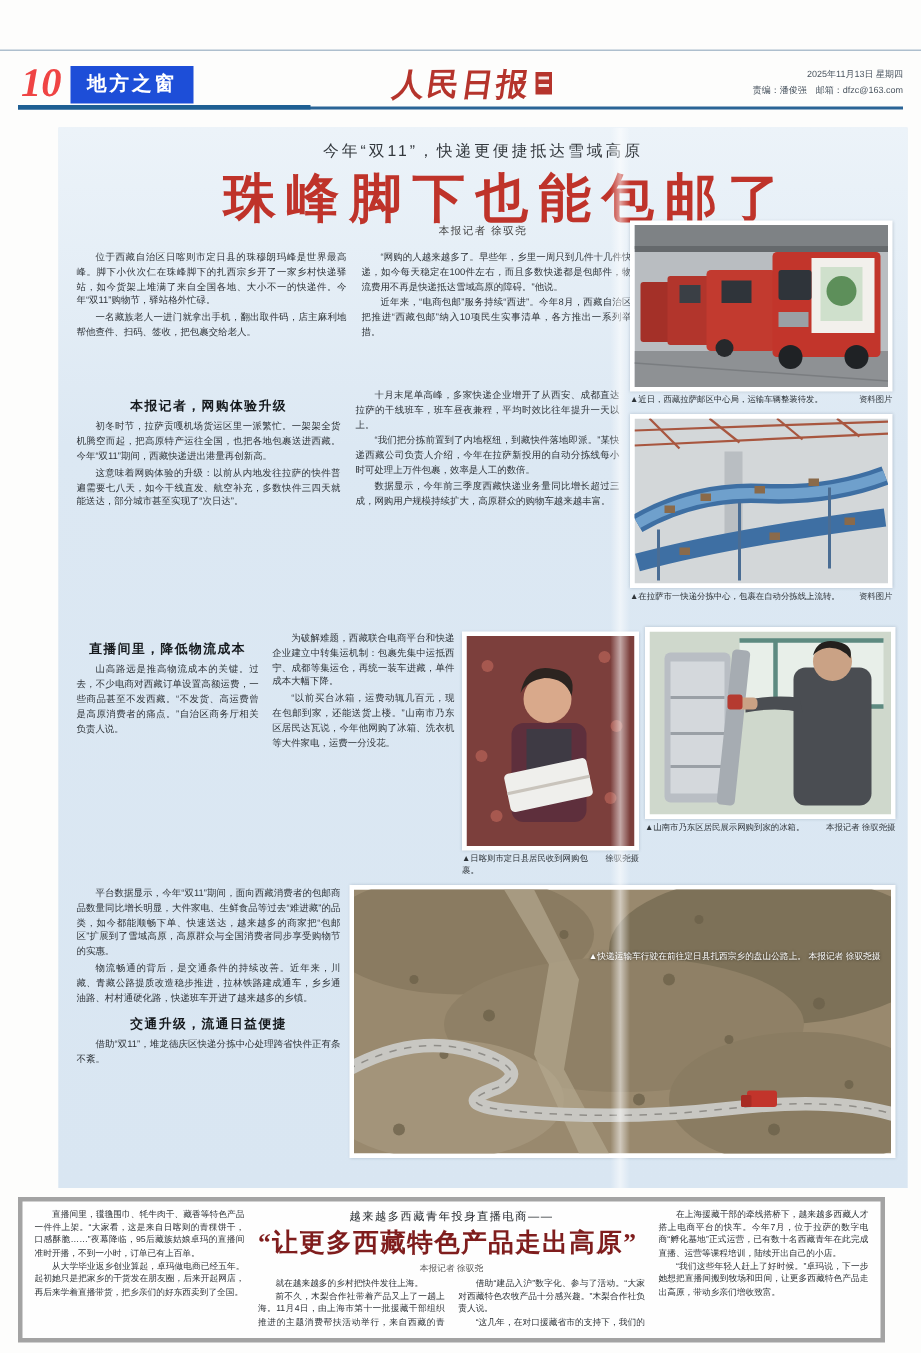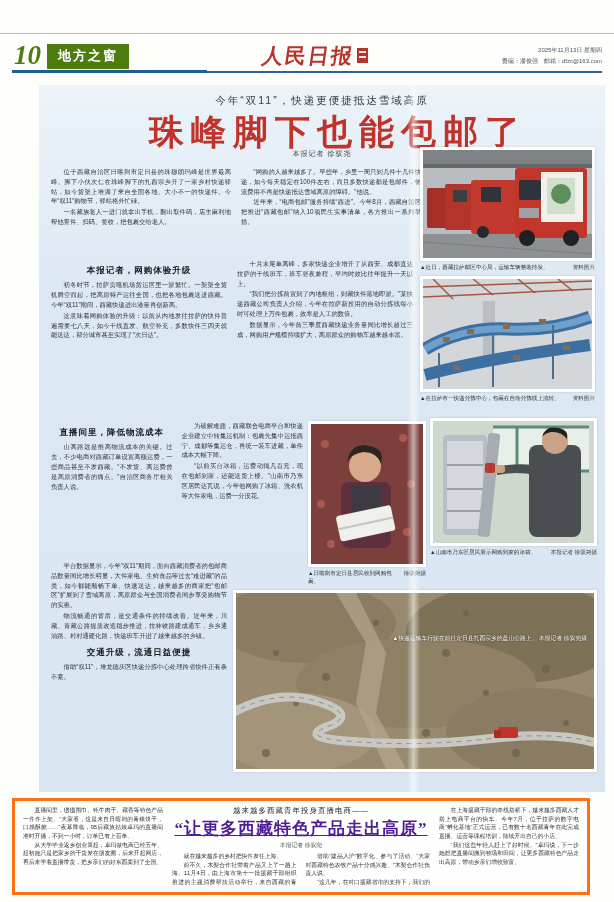--- a/index.html
+++ b/index.html
@@ -3,22 +3,22 @@
 <meta charset="utf-8">
 <style>
   * { margin:0; padding:0; box-sizing:border-box; }
   body { background:#ffffff; font-family:"Liberation Sans","DejaVu Sans",sans-serif; }
   .page { position:relative; width:614px; height:902px; background:#fdfdfc; overflow:hidden; }
 
   
   .top-hairline { position:absolute; top:33px; left:0; width:614px; height:1px; background:#aebfce; }
   .hdr { position:absolute; top:40px; left:14px; right:12px; height:31px; display:flex; align-items:center; justify-content:space-between; }
   .hdr-left { display:flex; align-items:flex-end; gap:6px; }
-  .pageno { font-family:"Liberation Serif","DejaVu Serif",serif; font-style:italic; font-weight:bold; font-size:27px; line-height:1; color:#4d7c0f; }
-  .secbox { background:#4d7c0f; color:#fff; font-weight:bold; font-size:13px; padding:3px 11px 4px; letter-spacing:2px; }
+  .pageno { font-family:"Liberation Serif","DejaVu Serif",serif; font-style:italic; font-weight:bold; font-size:27px; line-height:1; color:#ef4444; }
+  .secbox { background:#1d4ed8; color:#fff; font-weight:bold; font-size:13px; padding:3px 11px 4px; letter-spacing:2px; }
   .masthead { display:flex; align-items:center; gap:3px; }
   .masthead-name { font-family:"Liberation Serif","DejaVu Serif",serif; font-weight:bold; font-size:21px; color:#b5342c; transform:skewX(-8deg); letter-spacing:2px; }
   .seal { width:11px; height:15px; background:#b5342c; position:relative; }
   .seal::before, .seal::after { content:""; position:absolute; left:2px; right:2px; height:2px; background:#f6e9e7; }
   .seal::before { top:3px; } .seal::after { top:8px; }
   .hdr-right { text-align:right; font-size:6px; color:#4a5560; line-height:1.7; }
   .hdr-rule { position:absolute; top:71px; left:12px; right:12px; height:2px; background:#2a6496; }
   .hdr-rule-left { position:absolute; top:70px; left:12px; width:195px; height:3px; background:#1e5f93; }
 
   
@@ -32,21 +32,21 @@
   .mby { position:absolute; top:64px; left:0; width:100%; text-align:center; font-size:7px; color:#444; letter-spacing:1px; }
 
   .txt { font-size:6.3px; line-height:1.56; color:#2e3338; text-align:justify; overflow:hidden; }
   .txt p { text-indent:2em; margin-bottom:1px; }
   .sech { text-align:center; font-weight:bold; font-size:8.5px; color:#15191d; margin:5px 0 3px; text-indent:0 !important; letter-spacing:1px; }
 
   .introcols { position:absolute; left:12px; top:82px; width:370px; height:88px; display:flex; gap:10px; }
   .introcols .c { flex:1; }
   .body-a { position:absolute; left:12px; top:174px; width:362px; height:158px; column-count:2; column-gap:10px; }
   .body-b { position:absolute; left:12px; top:336px; width:252px; height:166px; column-count:2; column-gap:9px; }
-  .body-c { position:absolute; left:12px; top:476px; width:176px; height:194px; }
+  .body-c { position:absolute; left:12px; top:506px; width:176px; height:194px; }
 
   .photo { background:#fff; padding:3px; box-shadow:0 0 2px rgba(60,80,100,.25); }
   .photo svg { display:block; }
   .cap { font-size:5.6px; color:#2c3237; line-height:1.45; display:flex; justify-content:space-between; gap:4px; margin-top:2px; }
   .cap .cr { white-space:nowrap; color:#3a4046; }
 
   .pstack { position:absolute; left:381px; top:62px; width:175px; }
   .pstack .photo { margin-bottom:2px; }
   .pstack .cap { margin-bottom:5px; }
 
@@ -55,28 +55,28 @@
 
   .pmountain { position:absolute; left:194px; top:505px; width:364px; height:196px; }
   .pmountain .photo { height:182px; }
   .ovl-cap { position:absolute; top:44px; right:10px; width:220px; text-align:right; font-size:5.8px; color:#ffffff; line-height:1.5; text-shadow:0 0 2px rgba(0,0,0,.8); }
 
   .fold { position:absolute; left:368px; top:0; width:13px; height:707px;
           background:linear-gradient(90deg,rgba(255,255,255,0),rgba(255,255,255,.55),rgba(255,255,255,0)); pointer-events:none; }
 
   
   .botbox { position:absolute; left:12px; top:798px; width:578px; height:97px;
-            border:3px solid #f97316; background:#fefefe; padding:5px 8px; display:flex; gap:9px; overflow:hidden; }
+            border:3px solid #a3a3a3; background:#fefefe; padding:5px 8px; display:flex; gap:9px; overflow:hidden; }
   .botbox .col { font-size:5.8px; line-height:1.5; color:#2e3338; text-align:justify; overflow:hidden; }
   .botbox .col p { text-indent:2em; }
   .bcol1, .bcol4 { width:140px; flex:0 0 auto; }
   .bcenter { flex:1; display:flex; flex-direction:column; }
   .bkicker { text-align:center; font-size:7.5px; color:#22272c; letter-spacing:1px; }
-  .bhead { text-align:center; font-family:"Liberation Serif","DejaVu Serif",serif; font-weight:bold;
-           font-size:17px; color:#4c1d95; letter-spacing:1px; margin:1px 0;text-decoration:underline; }
+  .bhead { font-family:"Liberation Serif","DejaVu Serif",serif; font-weight:bold;
+           font-size:17px; color:#7f1d1d; letter-spacing:1px; margin:1px 0; }
   .bby { text-align:center; font-size:5.8px; color:#555; margin-bottom:2px; }
   .bctxt { flex:1; column-count:2; column-gap:9px; font-size:5.8px; line-height:1.5; color:#2e3338; text-align:justify; overflow:hidden; }
   .bctxt p { text-indent:2em; }
 </style>
 </head>
 <body>
 
 <div class="page">
 
   <div class="top-hairline"></div>

